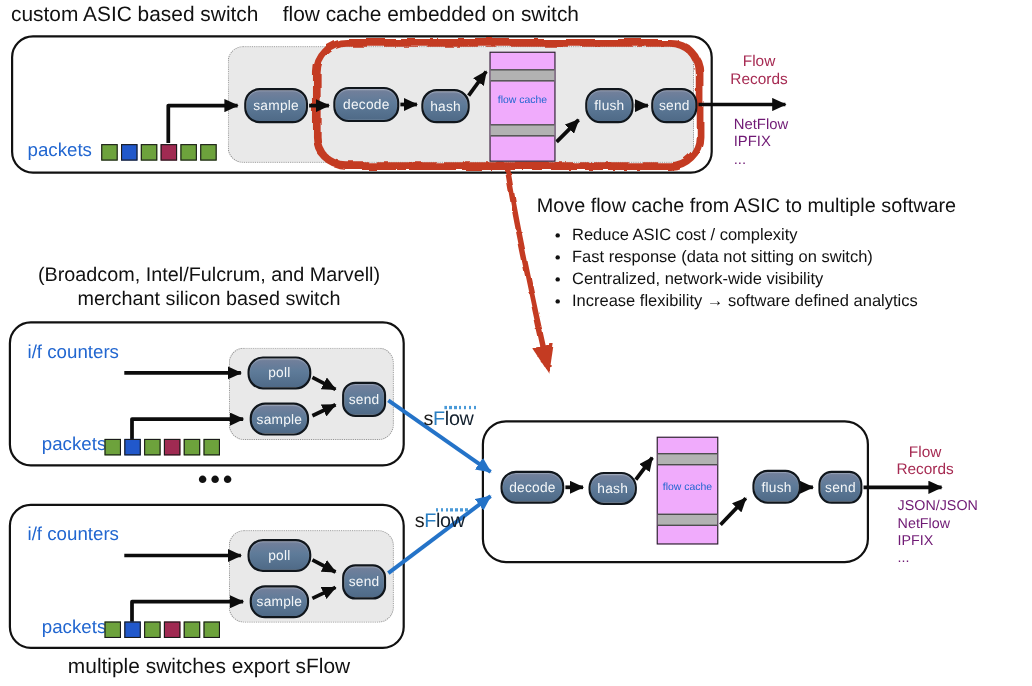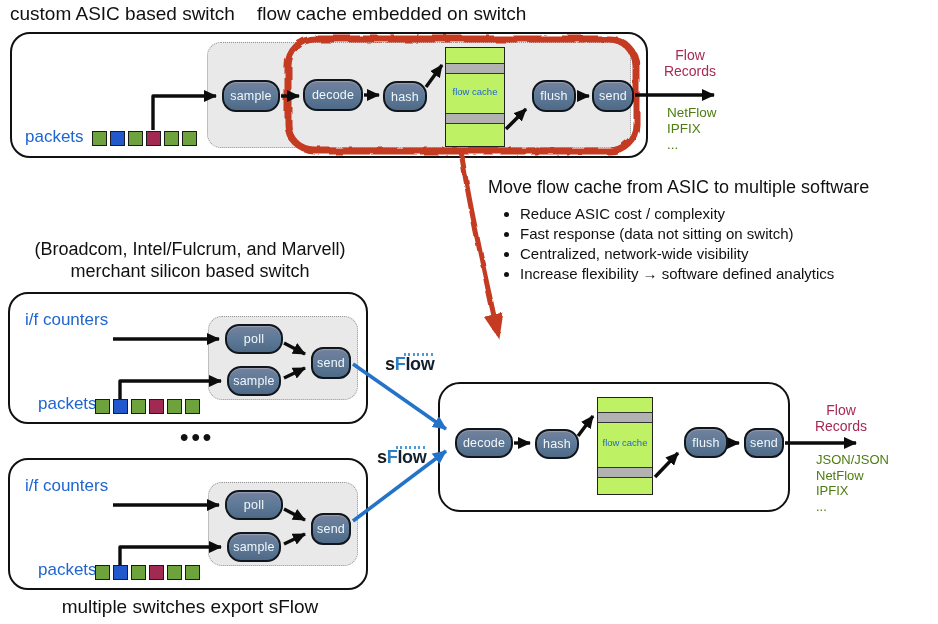--- a/index.html
+++ b/index.html
@@ -16,35 +16,35 @@
     position:absolute;background:#e9e9e9;border:1px dotted #949494;border-radius:14px;box-sizing:border-box;
   }
   .node{
     position:absolute;box-sizing:border-box;border:2px solid #10161c;border-radius:14px;
     background:linear-gradient(180deg,#74809b 0%,#5e7b99 45%,#4f6a87 100%);
     display:flex;align-items:center;justify-content:center;z-index:6;
     box-shadow:inset 0 1px 1px rgba(255,255,255,.25);
   }
   .node span{color:#f4f6f8;font-size:12.5px;letter-spacing:.2px;}
   .fc-table{
-    position:absolute;background:#bef264;border:1.5px solid #222;box-sizing:border-box;z-index:6;
+    position:absolute;background:#f0abfc;border:1.5px solid #222;box-sizing:border-box;z-index:6;
   }
   .fc-band{position:absolute;left:0;right:0;height:9px;background:#b2b2b2;border-top:1px solid #333;border-bottom:1px solid #333;}
   .fc-label{position:absolute;left:0;right:0;text-align:center;color:#2166d0;font-size:9.5px;}
   .blue-label{position:absolute;color:#2166d0;font-size:17px;white-space:nowrap;z-index:5;}
   .squares{position:absolute;display:flex;gap:3px;z-index:5;}
   .pkt{width:15px;height:15px;border:1.5px solid #1b1b1b;box-sizing:border-box;}
   .flow-records{position:absolute;color:#a62a52;font-weight:normal;font-size:14px;line-height:16px;
     text-align:center;white-space:pre-line;z-index:5;}
-  .outputs{position:absolute;font-size:13.5px;line-height:16px;color:#4d7c0f;z-index:5;}
+  .outputs{position:absolute;font-size:13.5px;line-height:16px;color:#701a75;z-index:5;}
   .caption{position:absolute;text-align:center;color:#111;z-index:5;}
   .benefits{position:absolute;left:502px;top:204px;width:430px;margin:0;padding:0 0 0 18px;
     font-size:15px;line-height:20px;color:#111;z-index:5;}
   .benefits li{margin:0;padding:0;}
-  .sflow{position:absolute;z-index:7;font-weight:bold;font-size:18px;white-space:nowrap;letter-spacing:-.3px;}
+  .sflow{position:absolute;z-index:7;font-weight:normal;font-size:18px;white-space:nowrap;letter-spacing:-.3px;margin-top:16px;}
   .sflow .p1{color:#1a1a1a;}
   .sflow .p2{color:#2b7fc2;}
   .sflow .p3{color:#13202e;}
   .sflow .dots{position:absolute;left:19px;top:-1px;width:30px;height:2.5px;
     background:repeating-linear-gradient(90deg,#4a9ad8 0 2px,transparent 2px 4.5px);}
   .ellipsis{position:absolute;font-size:24px;font-weight:bold;letter-spacing:3px;color:#111;z-index:5;}
   svg.wires{position:absolute;left:0;top:0;z-index:4;pointer-events:none;}
 </style>
 </head>
 <body>

